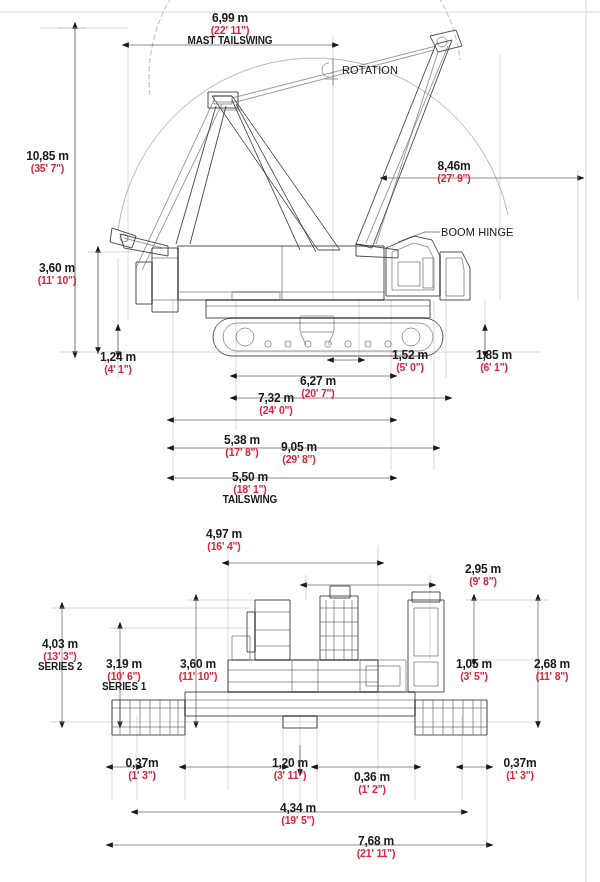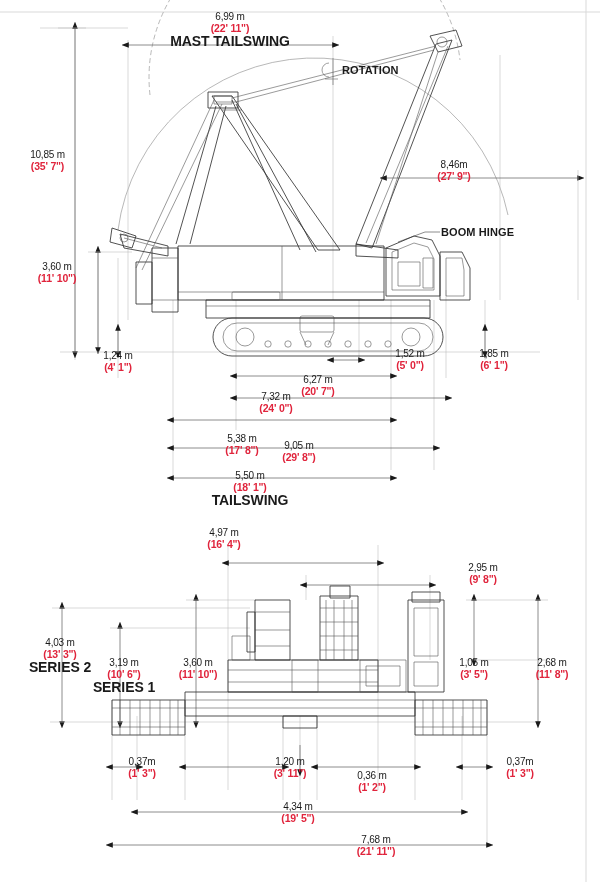--- a/index.html
+++ b/index.html
@@ -1,25 +1,25 @@
 <!DOCTYPE html>
 <html><head>
 <meta charset="utf-8">
 <style>
   html,body{margin:0;padding:0;background:#ffffff;}
   body{width:600px;height:882px;position:relative;overflow:hidden;
        font-family:"Liberation Sans", sans-serif;color:#1a1a1a;}
   #sheet{position:absolute;inset:0;width:600px;height:882px;background:#fff;}
 
   .dim{position:absolute;text-align:center;white-space:nowrap;line-height:1.08;}
-  .dim .m{font-size:10px;font-weight:normal;color:#1a1a1a;letter-spacing:-0.2px;}
+  .dim .m{font-size:12px;font-weight:bold;color:#1a1a1a;letter-spacing:-0.2px;}
   .dim .ft{font-size:10.5px;font-weight:bold;color:#e0243c;letter-spacing:-0.2px;}
-  .dim .cap{font-size:14px;font-weight:bold;color:#1a1a1a;letter-spacing:-0.1px;}
-
-  .lbl{position:absolute;white-space:nowrap;font-size:11px;font-weight:bold;color:#1a1a1a;letter-spacing:0.1px;}
+  .dim .cap{font-size:10px;font-weight:bold;color:#1a1a1a;letter-spacing:-0.1px;}
+
+  .lbl{position:absolute;white-space:nowrap;font-size:11px;font-weight:normal;color:#1a1a1a;letter-spacing:0.1px;}
 
   svg.draw{position:absolute;left:0;top:0;width:600px;height:882px;}
   svg.draw *{vector-effect:non-scaling-stroke;}
   .ln{stroke:#9a9a9a;stroke-width:0.7;fill:none;}
   .ln2{stroke:#6e6e6e;stroke-width:0.8;fill:none;}
   .mach{stroke:#333;stroke-width:0.85;fill:none;}
   .machl{stroke:#555;stroke-width:0.6;fill:none;}
   .dash{stroke:#9a9a9a;stroke-width:0.7;fill:none;stroke-dasharray:5 3;}
   .hair{stroke:#bfbfbf;stroke-width:0.6;fill:none;}
   .cl{stroke:#777;stroke-width:0.7;fill:none;}

